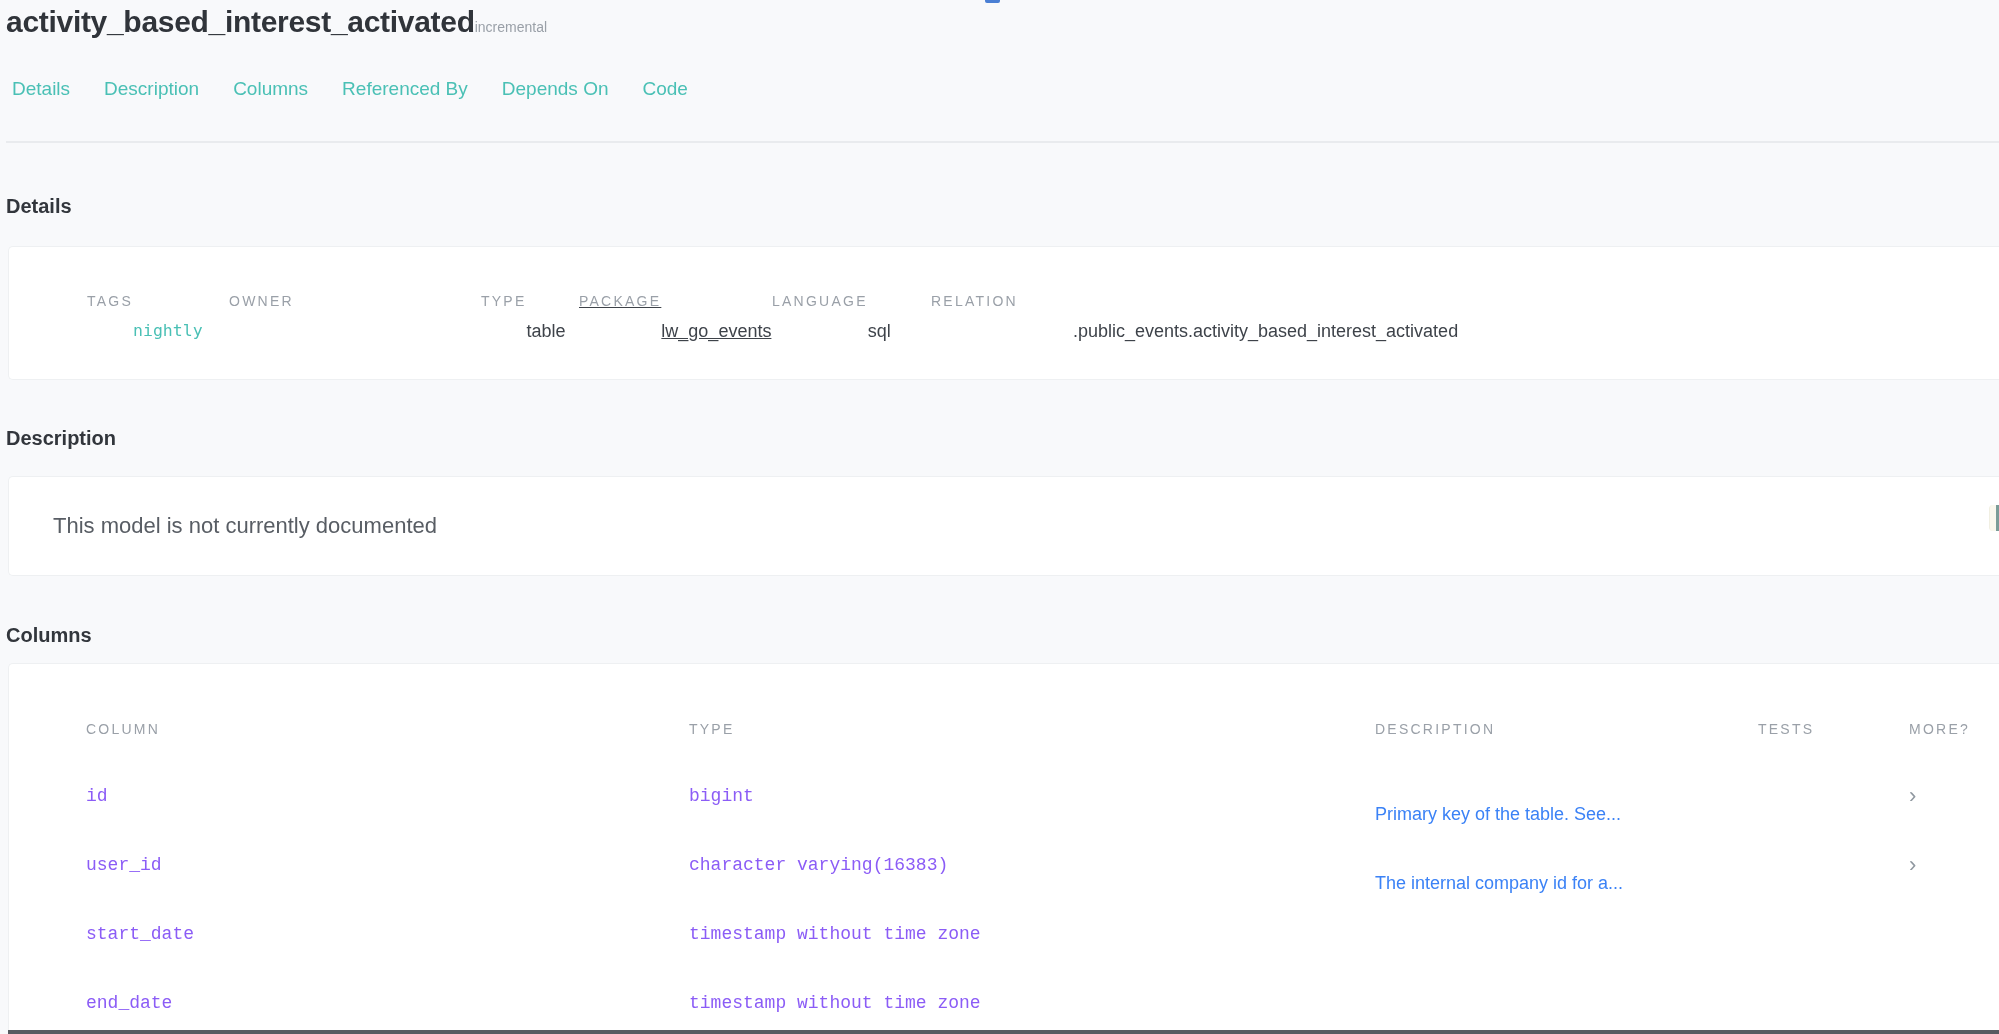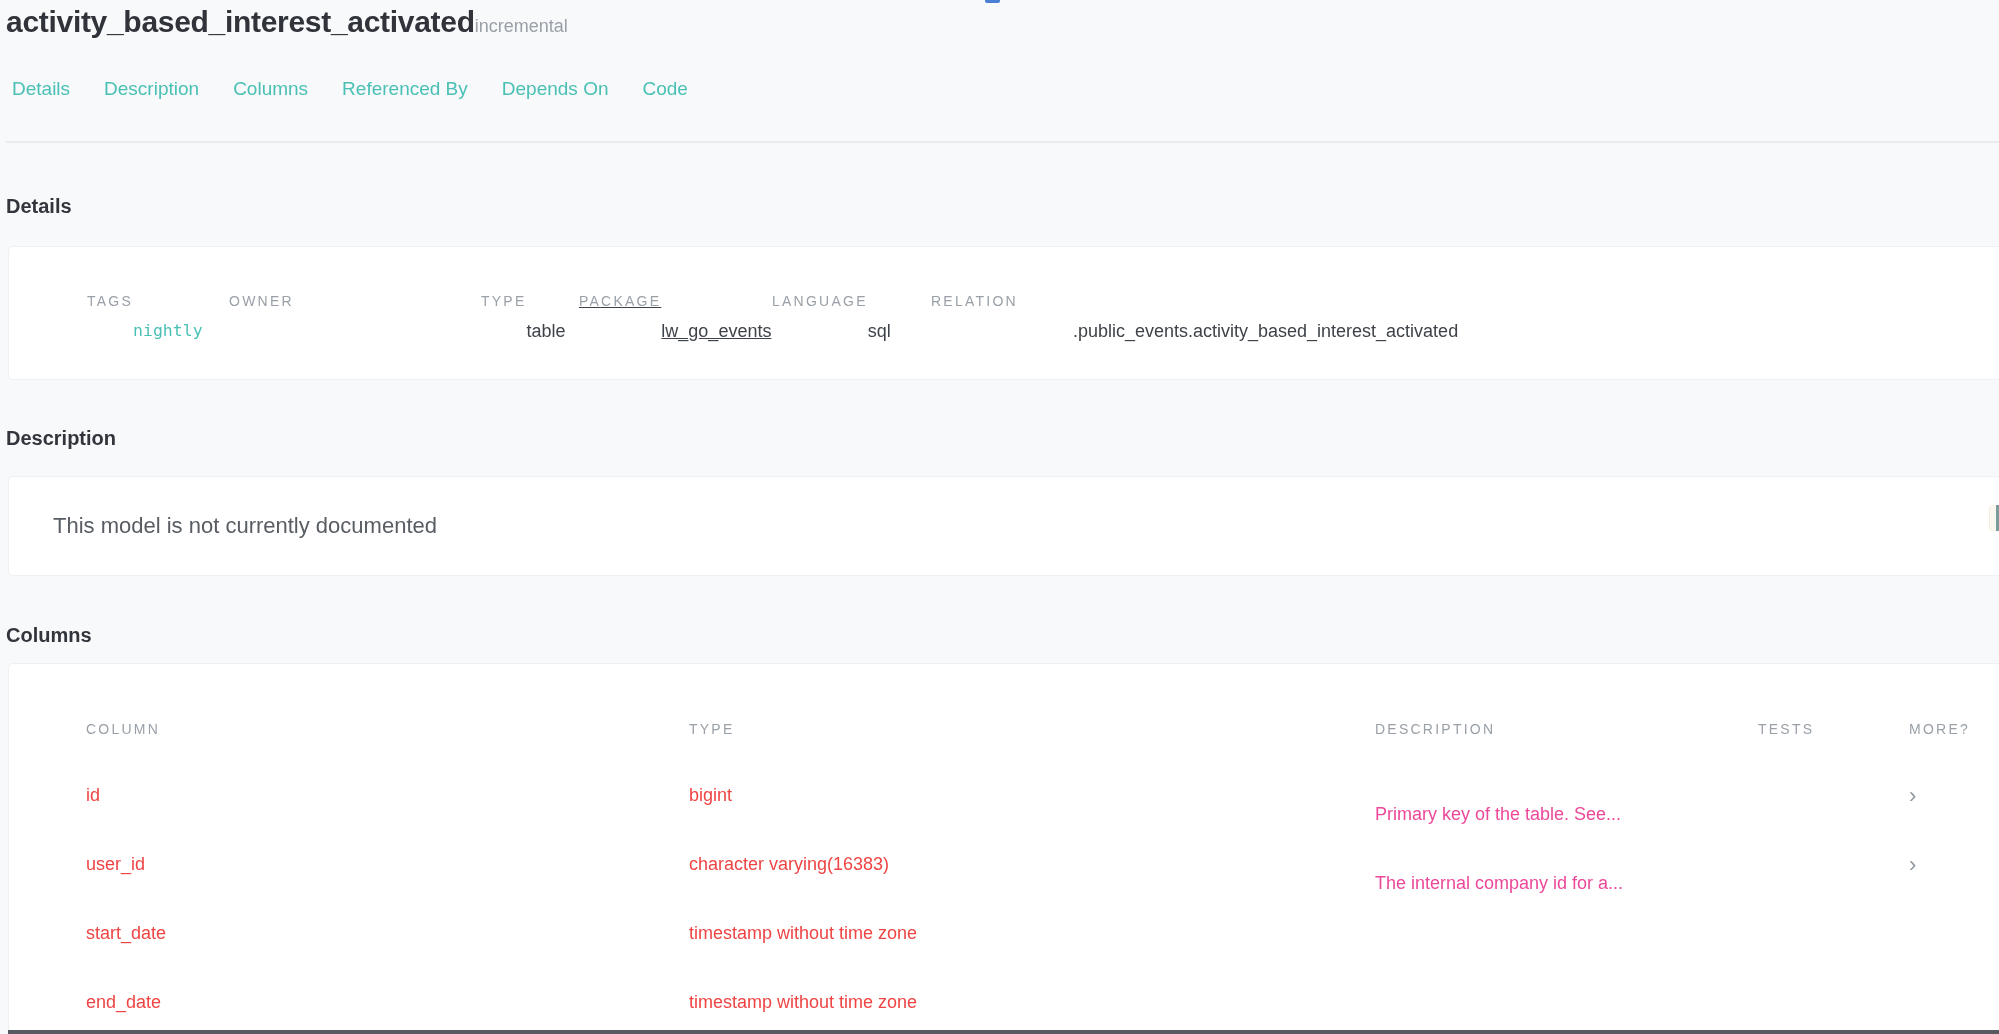--- a/index.html
+++ b/index.html
@@ -12,21 +12,21 @@
     color: #3e434a;
   }
   .page { position: relative; width: 100%; height: 100%; }
 
   
   .header { padding: 5px 0 0 6px; }
   .title-line { display: flex; align-items: baseline; }
   .model-title {
     font-size: 30px; font-weight: 700; color: #30343a; letter-spacing: -0.3px;
   }
-  .model-subtitle { font-size: 18px; color: #9aa0a8; font-weight: 400; }
+  .model-subtitle { font-size: 14px; color: #9aa0a8; font-weight: 400; }
 
   .tabs {
     display: flex; gap: 34px;
     margin: 38px 0 0 6px;
     font-size: 19px;
   }
   .tab { color: #4ac0b5; cursor: pointer; line-height: 24px; }
 
   .tab-divider {
     margin-top: 40px;
@@ -78,22 +78,22 @@
   .columns-card { margin-top: 16px; height: 369px; padding: 57px 0 0 77px; border-radius: 5px 0 0 0; }
   .col-grid-row { display: flex; align-items: center; }
   .cg-c1 { width: 603px; } .cg-c2 { width: 686px; } .cg-c3 { width: 383px; }
   .cg-c4 { width: 131px; } .cg-c5 { flex: 1; padding-left: 20px; }
   .table-header .hcell {
     font-size: 14px; color: #9aa0a8; letter-spacing: 0.16em; font-weight: 500;
     line-height: 16px; text-transform: uppercase;
   }
   .table-body { margin-top: 24px; }
   .table-row { height: 69px; cursor: pointer; }
-  .cell-name, .cell-type { font-size: 18px; color: #ef4444; }
-  .cell-desc { font-size: 18px; color: #ec4899; margin-top: 38px; }
+  .cell-name, .cell-type { font-size: 18px; color: #8b5cf6; font-family: Liberation Mono, monospace; }
+  .cell-desc { font-size: 18px; color: #3b82f6; margin-top: 38px; }
   .cell-tests { font-size: 18px; color: #5d6269; }
   .chevron { font-size: 22px; color: #9098a0; line-height: 20px; font-weight: 400; }
 
   
   .top-edge-artifact {
     position: absolute; top: 0; left: 985px; width: 15px; height: 3px;
     background: #4a7fd4; border-radius: 0 0 2px 2px;
   }
   .edge-widget-partial {
     position: absolute; right: 0; top: 505px; width: 10px; height: 26px;

